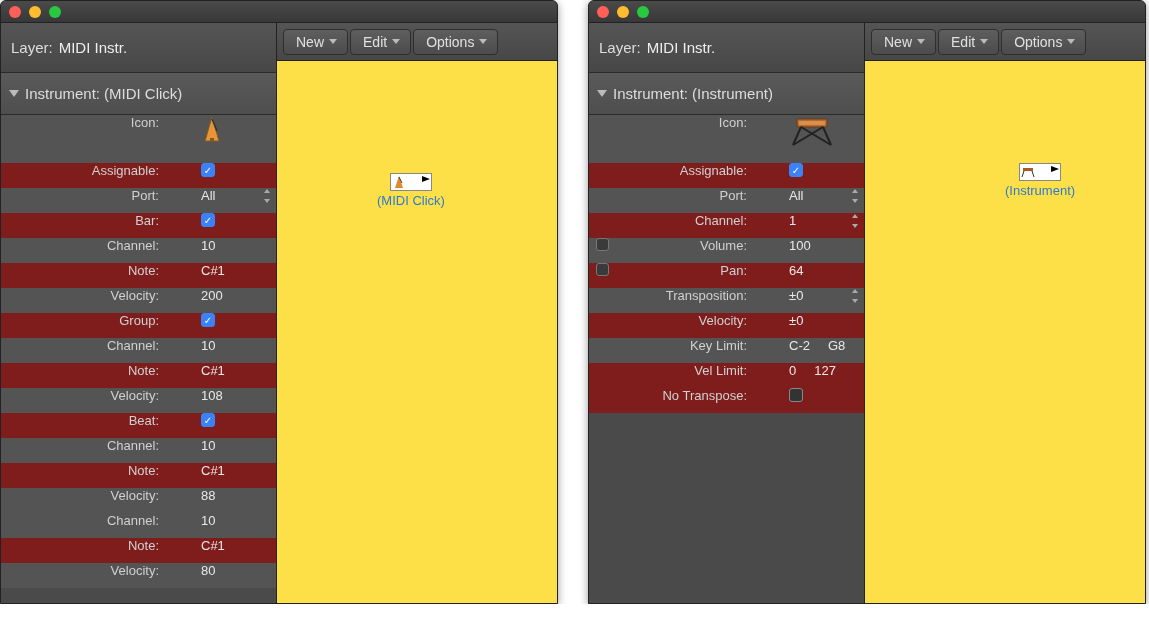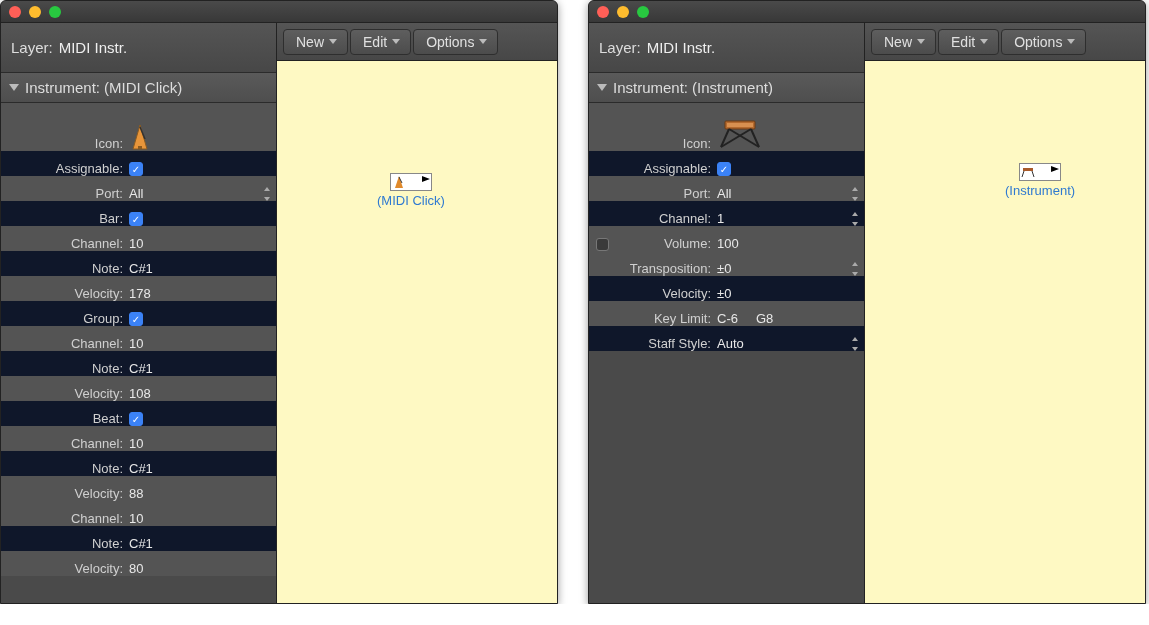--- a/index.html
+++ b/index.html
@@ -57,21 +57,21 @@
     background: linear-gradient(#555,#474747);
     border-bottom: 1px solid #2b2b2b;
     padding: 0 10px;
     font-size: 15px;
     color: #ddd;
   }
   .layer-row .label { margin-right: 6px; }
   .layer-row .value { color: #eee; }
 
   .section-header {
-    height: 30px;
+    height: 42px;
     background: linear-gradient(#5a5a5a,#4e4e4e);
     border-bottom: 1px solid #2b2b2b;
     display: flex;
     align-items: center;
     padding: 0 8px;
     font-size: 15px;
   }
   .tri {
     width: 0; height: 0;
     border-left: 5px solid transparent;
@@ -79,25 +79,26 @@
     border-top: 7px solid #bbb;
     margin-right: 6px;
   }
   .section-header .label { color: #ddd; margin-right: 4px;}
   .section-header .value { color: #ddd; }
 
   .param-list { display: flex; flex-direction: column; }
   .param-row {
     height: 25px;
     display: flex;
-    align-items: flex-end;
+    align-items: flex-start;
     font-size: 13px;
+    gap: 36px;
   }
   .param-row.alt { background: #545454; }
-  .param-row:not(.alt) { background: #0f172a; }
+  .param-row:not(.alt) { background: #7f1d1d; }
   .icon-row { height: 48px; }
 
   .pre-col {
     width: 26px;
     display:flex;
     justify-content:center;
     align-items:center;
   }
   .lbl-col {
     width: 102px;
@@ -148,21 +149,21 @@
   .mini-check {
     width:13px;height:13px;
     border-radius:3px;
     border:1px solid #777;
     background:#3a3a3a;
   }
 
   
   .canvas {
     flex:1;
-    background:#fef9c3;
+    background:#fde047;
     position:relative;
   }
   .toolbar {
     height:38px;
     background: linear-gradient(#555,#474747);
     border-bottom:1px solid #222;
     display:flex;
     align-items:center;
     padding:0 6px;
     gap:2px;
@@ -291,21 +292,21 @@
             <div class="pre-col"></div>
             <div class="lbl-col">Note:</div>
             <div class="val-col">
               <span>C#1</span>
             </div>
           </div>
           <div class="param-row alt">
             <div class="pre-col"></div>
             <div class="lbl-col">Velocity:</div>
             <div class="val-col">
-              <span>178</span>
+              <span>200</span>
             </div>
           </div>
           <div class="param-row">
             <div class="pre-col"></div>
             <div class="lbl-col">Group:</div>
             <div class="val-col">
               <span class="checkbox checked">✓</span>
             </div>
           </div>
           <div class="param-row alt">
@@ -469,51 +470,69 @@
           </div>
           <div class="param-row alt">
             <div class="pre-col">
               <span class="mini-check"></span>
             </div>
             <div class="lbl-col">Volume:</div>
             <div class="val-col">
               <span>100</span>
             </div>
           </div>
+          <div class="param-row">
+            <div class="pre-col">
+              <span class="mini-check"></span>
+            </div>
+            <div class="lbl-col">Pan:</div>
+            <div class="val-col">
+              <span>64</span>
+            </div>
+          </div>
           <div class="param-row alt">
             <div class="pre-col"></div>
             <div class="lbl-col">Transposition:</div>
             <div class="val-col">
               <span>±0</span>
               <span class="dropdown-arrows"></span>
             </div>
           </div>
           <div class="param-row">
             <div class="pre-col"></div>
             <div class="lbl-col">Velocity:</div>
             <div class="val-col">
               <span>±0</span>
             </div>
           </div>
           <div class="param-row alt">
             <div class="pre-col"></div>
             <div class="lbl-col">Key Limit:</div>
             <div class="val-col">
               <span class="key-range">
-                <span>C-6</span>
+                <span>C-2</span>
                 <span>G8</span>
               </span>
             </div>
           </div>
           <div class="param-row">
             <div class="pre-col"></div>
-            <div class="lbl-col">Staff Style:</div>
-            <div class="val-col">
-              <span>Auto</span>
-              <span class="dropdown-arrows"></span>
+            <div class="lbl-col">Vel Limit:</div>
+            <div class="val-col">
+              <span class="key-range">
+                <span>0</span>
+                <span>127</span>
+              </span>
+            </div>
+          </div>
+          <div class="param-row">
+            <div class="pre-col"></div>
+            <div class="lbl-col">No Transpose:</div>
+            <div class="val-col">
+              <span class="checkbox"></span>
             </div>
           </div>
         </div>
     </div>
     <div class="canvas">
       <div class="toolbar">
         <div class="tb-btn">
           <span>New</span>
           <span class="chev-d"></span>
         </div>

